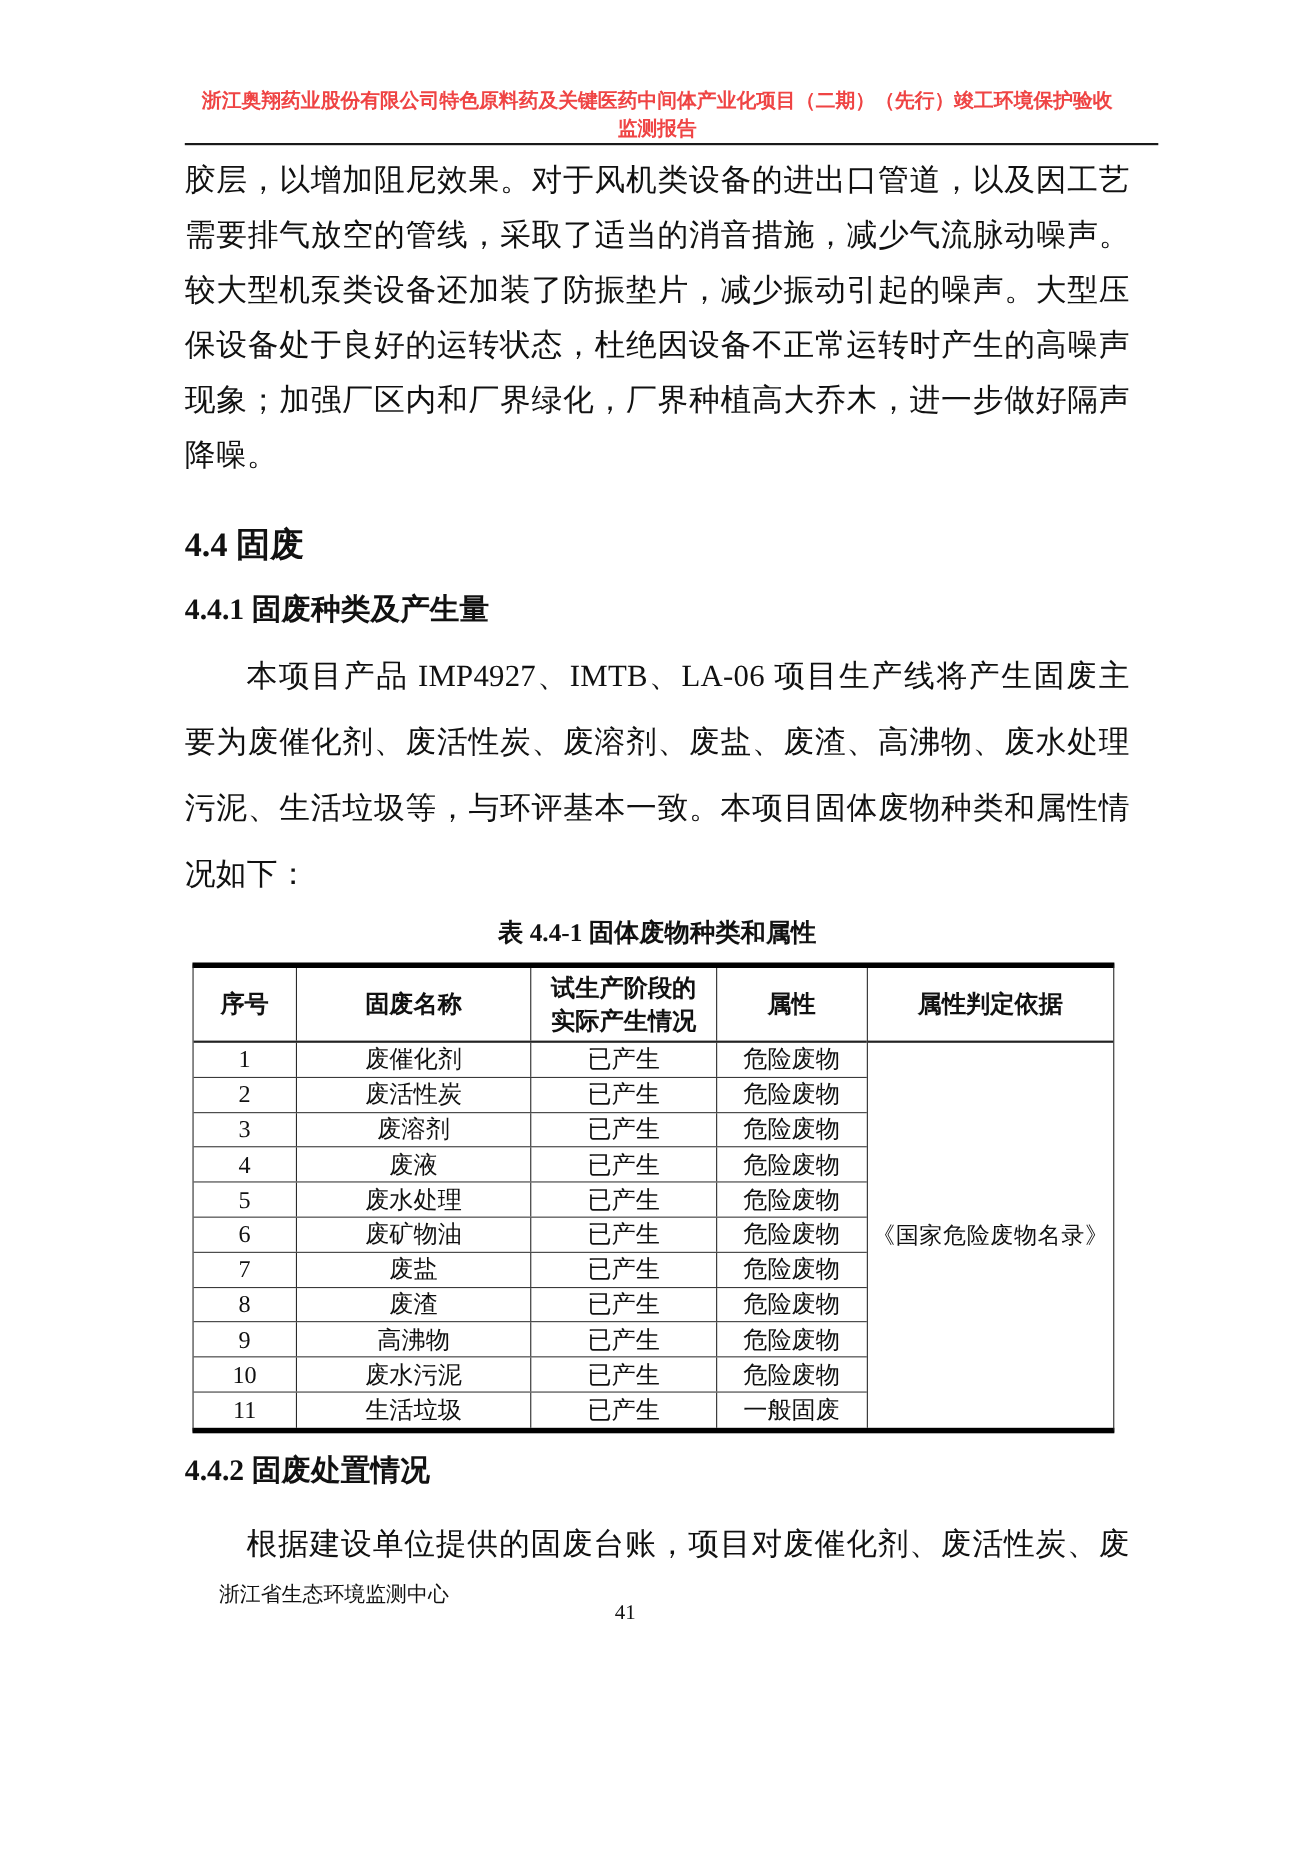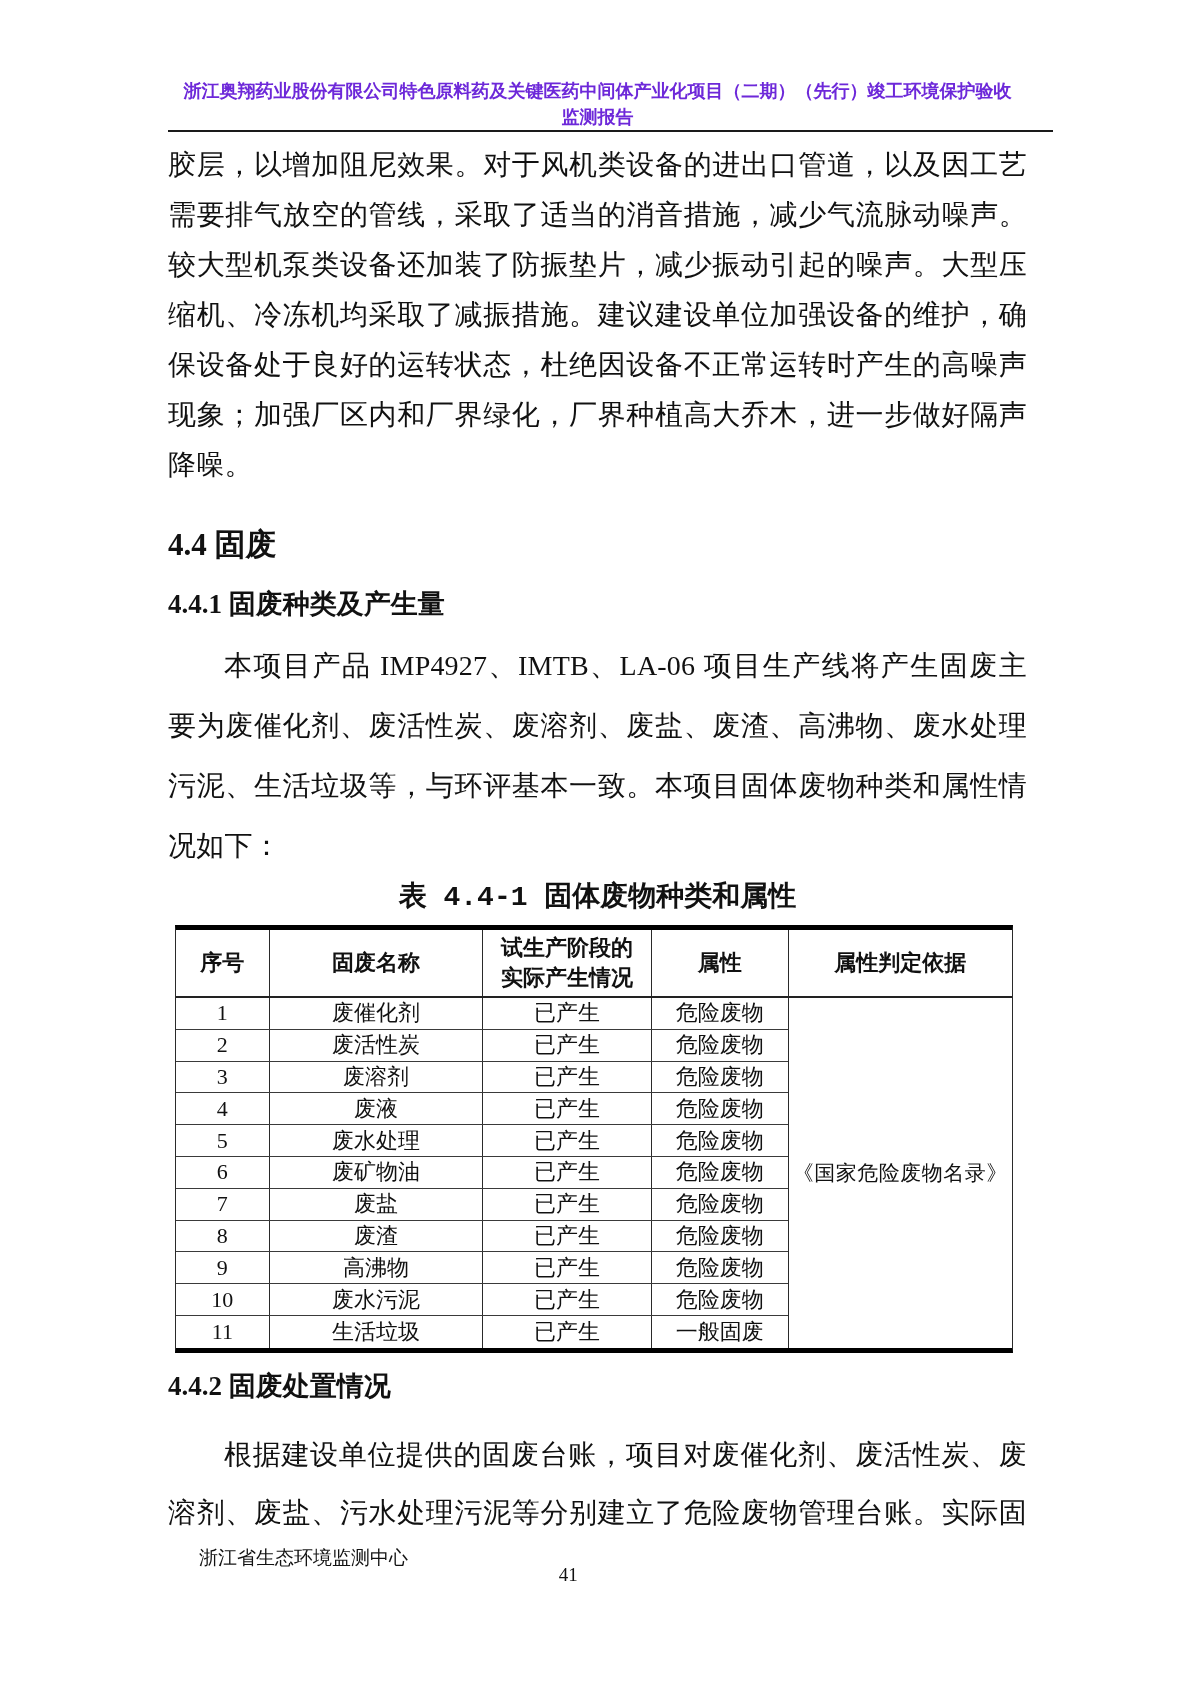--- a/index.html
+++ b/index.html
@@ -8,21 +8,21 @@
     width:1190px;height:1683px;
     margin:0 auto;
     background:#ffffff;
     color:#111;
     font-family:"Liberation Serif","DejaVu Serif",serif;
     box-sizing:border-box;
     padding:78px 163px 0 168px;
     overflow:hidden;
   }
   
-  .doc-head{text-align:center;font-weight:bold;font-size:18px;line-height:26px;color:#6d28d9;}
+  .doc-head{text-align:center;font-weight:bold;font-size:18px;line-height:26px;color:#ef4444;}
   .head-rule{border-bottom:2px solid #1a1a1a;margin-right:-26px;height:0;}
   
   .para{margin:0;}
   .para .line{
     font-size:28px;
     line-height:50px;
     text-align:justify;
     text-align-last:justify;
     white-space:nowrap;
     letter-spacing:0.2px;
@@ -34,21 +34,21 @@
   .para.p2 .line:first-child{text-indent:2em;}
   .para.p2 .line:last-child{text-align-last:left;white-space:normal;}
   .para.p3 .line{line-height:58px;}
   .para.p3{margin-top:24px;}
   .para.p3 .line:first-child{text-indent:2em;}
   
   .h-44{font-size:31px;font-weight:bold;line-height:38px;margin:36px 0 0 0;}
   .h-441{font-size:27px;font-weight:bold;line-height:32px;margin:24px 0 0 0;}
   .h-442{font-size:27px;font-weight:bold;line-height:32px;margin:17px 0 0 0;}
   
-  .tbl-caption{font-size:28px;font-weight:bold;line-height:28px;text-align:center;margin-top:8px;font-family:Liberation Mono, monospace;}
+  .tbl-caption{font-size:23px;font-weight:bold;line-height:28px;text-align:center;margin-top:8px;}
   .ftable{
     margin-top:13px;margin-left:7px;
     width:838px;box-sizing:border-box;
     border-top:5px solid #000;
     border-bottom:5px solid #000;
     border-left:1.5px solid #2a2a2a;
     border-right:1.5px solid #2a2a2a;
     display:flex;
     font-size:22px;
   }
@@ -91,21 +91,20 @@
   <div class="doc-head">
     <div>浙江奥翔药业股份有限公司特色原料药及关键医药中间体产业化项目（二期）（先行）竣工环境保护验收</div>
     <div>监测报告</div>
   </div>
   <div class="head-rule"></div>
 
   <div class="para p1">
       <div class="line">胶层，以增加阻尼效果。对于风机类设备的进出口管道，以及因工艺</div>
       <div class="line">需要排气放空的管线，采取了适当的消音措施，减少气流脉动噪声。</div>
       <div class="line">较大型机泵类设备还加装了防振垫片，减少振动引起的噪声。大型压</div>
-      <div class="line">缩机、冷冻机均采取了减振措施。建议建设单位加强设备的维护，确</div>
       <div class="line">保设备处于良好的运转状态，杜绝因设备不正常运转时产生的高噪声</div>
       <div class="line">现象；加强厂区内和厂界绿化，厂界种植高大乔木，进一步做好隔声</div>
       <div class="line">降噪。</div>
     </div>
 
   <h2 class="h-44">4.4 固废</h2>
   <h3 class="h-441">4.4.1 固废种类及产生量</h3>
 
   <div class="para p2">
       <div class="line">本项目产品 IMP4927、IMTB、LA-06 项目生产线将产生固废主</div>
@@ -205,21 +204,20 @@
     <div class="ft-basis">
       <div class="basis-head">属性判定依据</div>
       <div class="basis-body">《国家危险废物名录》</div>
     </div>
   </div>
 
   <h3 class="h-442">4.4.2 固废处置情况</h3>
 
   <div class="para p3">
       <div class="line">根据建设单位提供的固废台账，项目对废催化剂、废活性炭、废</div>
-      <div class="line">溶剂、废盐、污水处理污泥等分别建立了危险废物管理台账。实际固</div>
     </div>
 
   <div class="footer">
     <span class="footer-org">浙江省生态环境监测中心</span>
     <span class="footer-page">41</span>
   </div>
 
 </div>
 
 </body></html>

